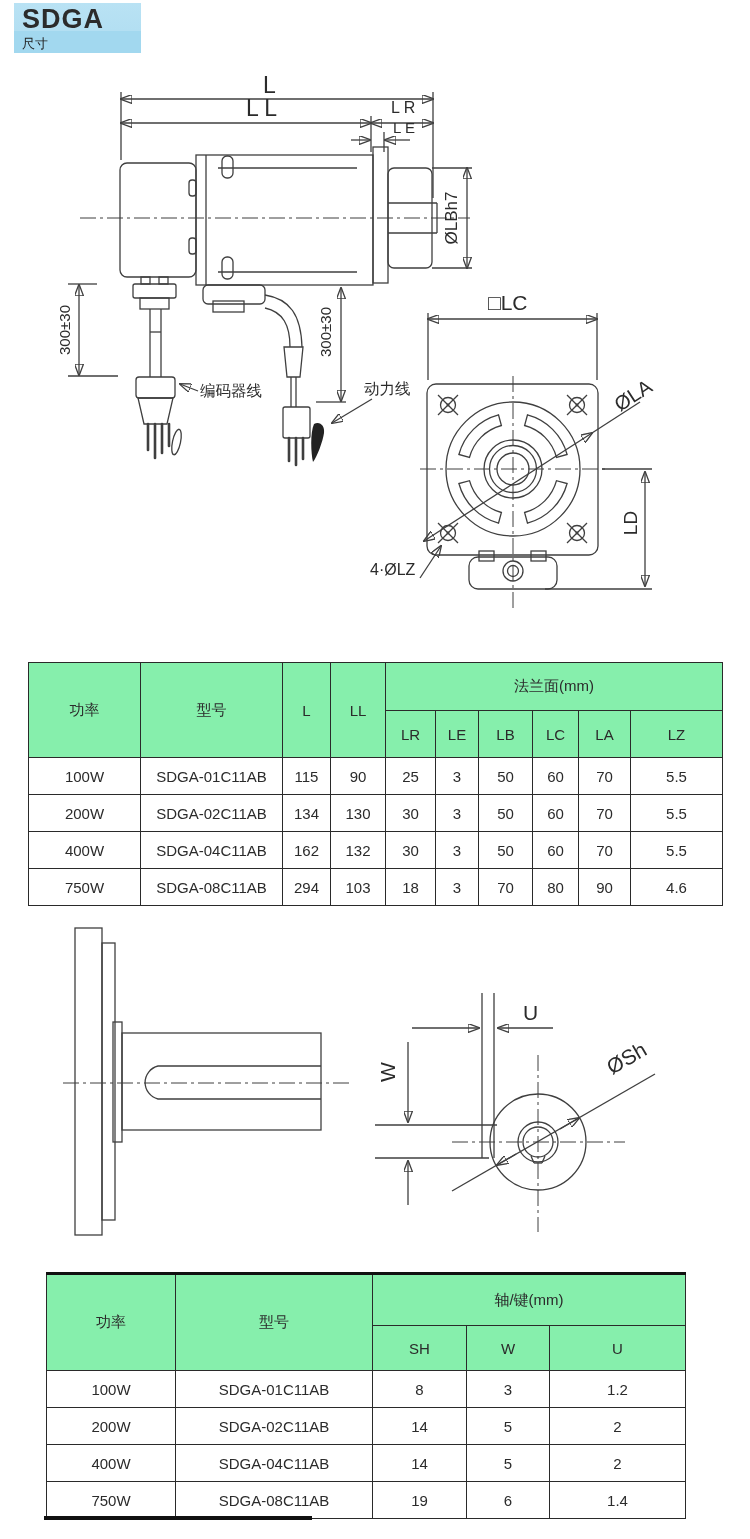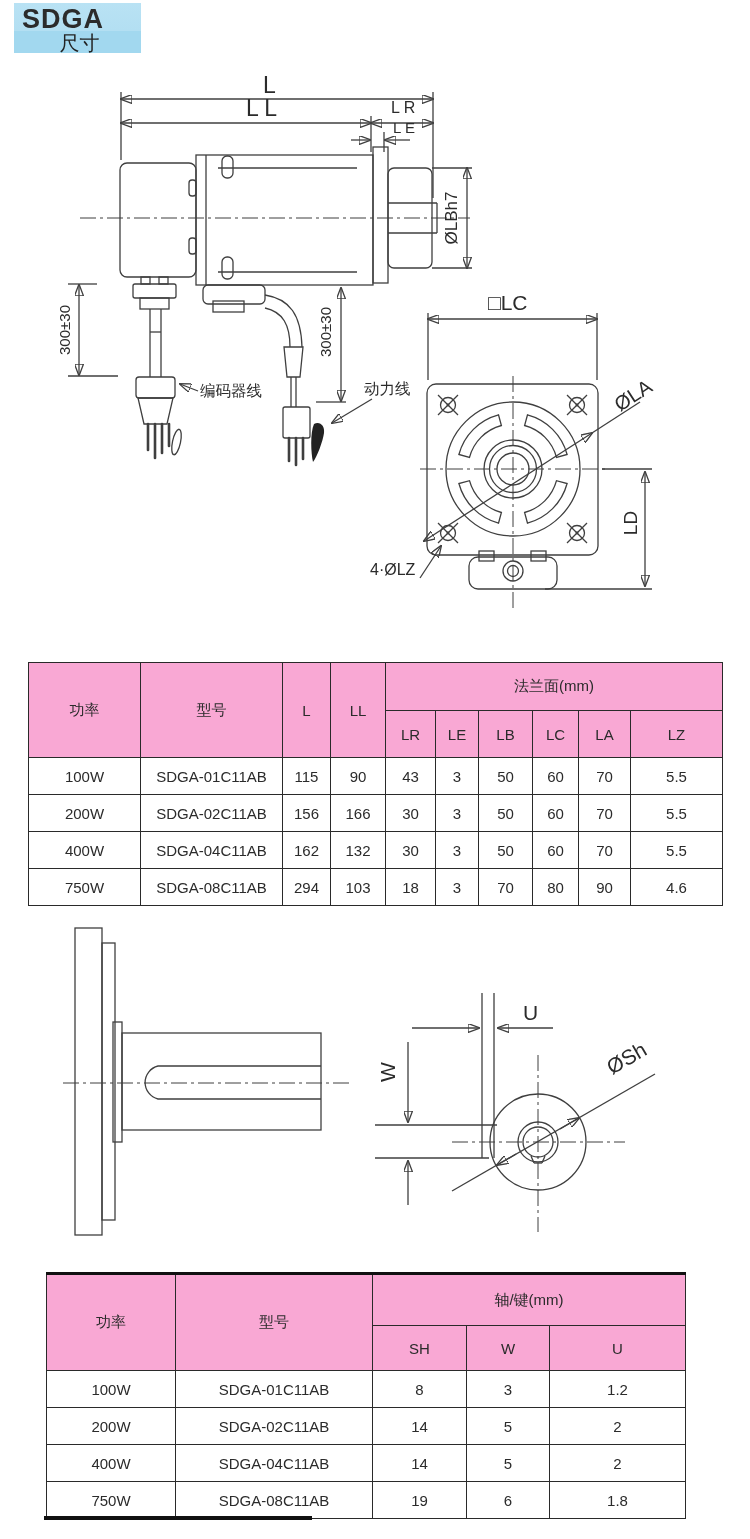--- a/index.html
+++ b/index.html
@@ -6,33 +6,33 @@
   body{
     width:750px;height:1539px;background:#ffffff;position:relative;
     font-family:"Liberation Sans",sans-serif;color:#2b2b2b;
   }
   .title-box{
     position:absolute;left:14px;top:3px;width:127px;height:50px;
     background:linear-gradient(to bottom,#b9e2f4 0%,#b3dff2 55%,#a2d8ef 56%,#a2d8ef 100%);
     padding:0 4px 0 8px;box-sizing:border-box;
   }
   .title-main{font-size:27px;font-weight:bold;letter-spacing:1px;line-height:32px;color:#2b2b2b;}
-  .title-sub{font-size:20px;line-height:17px;color:#222;text-align:center;}
+  .title-sub{font-size:13px;line-height:17px;color:#222;}
   .dwg{position:absolute;}
   .dwg line,.dwg path,.dwg rect,.dwg circle,.dwg ellipse{
     stroke:#3f3f3f;stroke-width:1.3;fill:none;
   }
   .dwg .cl{stroke-dasharray:16 4 3 4;stroke-width:1;}
   .dwg .pin{stroke-width:2.6;stroke-linecap:round;}
   .dwg .fill-dark{fill:#222;stroke:none;}
   .dwg text{fill:#2b2b2b;stroke:none;font-family:"Liberation Sans",sans-serif;}
   table{border-collapse:collapse;table-layout:fixed;position:absolute;font-size:15px;}
   td,th{border:1px solid #2a2a2a;text-align:center;vertical-align:middle;
         padding:0;font-weight:normal;overflow:hidden;white-space:nowrap;}
-  .thead-bg{background:#f9a8d4;}
+  .thead-bg{background:#86efac;}
   #table1{left:28px;top:662px;width:694px;}
   #table2{left:46px;top:1272px;width:639px;border-top:3px solid #111;}
   #table1 .hr1{height:48px;} #table1 .hr2{height:47px;} #table1 .dr{height:37px;}
   #table2 .hr1{height:52px;} #table2 .hr2{height:45px;} #table2 .dr{height:37px;}
   .bottom-bar{position:absolute;left:44px;top:1516px;width:268px;height:4px;background:#111;}
 </style>
 </head>
 <body>
 
 <div class="title-box">
@@ -234,32 +234,32 @@
     <td class="thead-bg">LB</td>
     <td class="thead-bg">LC</td>
     <td class="thead-bg">LA</td>
     <td class="thead-bg">LZ</td>
   </tr>
   <tr class="dr">
     <td>100W</td>
     <td>SDGA-01C11AB</td>
     <td>115</td>
     <td>90</td>
-    <td>43</td>
+    <td>25</td>
     <td>3</td>
     <td>50</td>
     <td>60</td>
     <td>70</td>
     <td>5.5</td>
   </tr>
   <tr class="dr">
     <td>200W</td>
     <td>SDGA-02C11AB</td>
-    <td>156</td>
-    <td>166</td>
+    <td>134</td>
+    <td>130</td>
     <td>30</td>
     <td>3</td>
     <td>50</td>
     <td>60</td>
     <td>70</td>
     <td>5.5</td>
   </tr>
   <tr class="dr">
     <td>400W</td>
     <td>SDGA-04C11AB</td>
@@ -364,18 +364,18 @@
     <td>SDGA-04C11AB</td>
     <td>14</td>
     <td>5</td>
     <td>2</td>
   </tr>
   <tr class="dr">
     <td>750W</td>
     <td>SDGA-08C11AB</td>
     <td>19</td>
     <td>6</td>
-    <td>1.8</td>
+    <td>1.4</td>
   </tr>
 </tbody>
   </table>
 
 <div class="bottom-bar"></div>
 
 </body></html>

